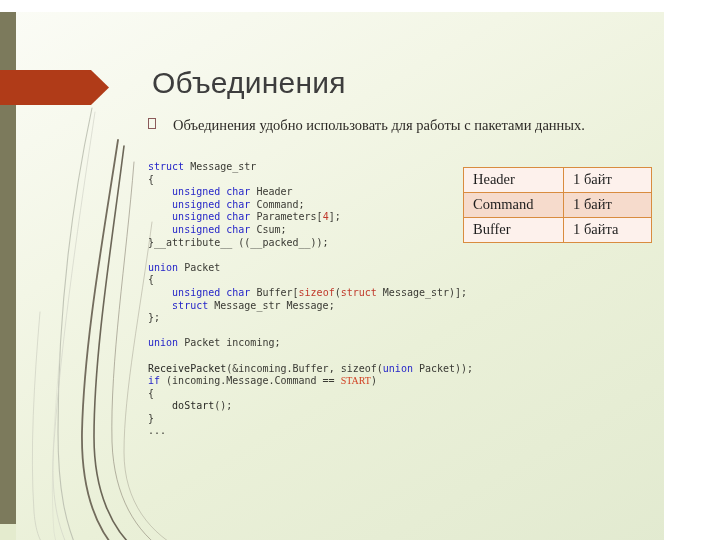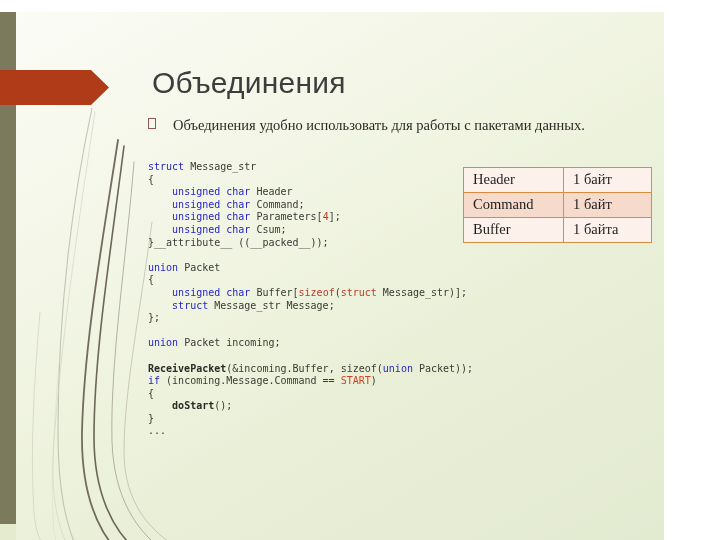--- a/index.html
+++ b/index.html
@@ -100,22 +100,22 @@
     font-family: "DejaVu Sans Mono", monospace;
     font-size: 10px;
     line-height: 12.6px;
     color: #3a3a34;
     white-space: pre;
   }
   .code-line { height: 12.6px; }
   .kw      { color: #2525c8; }
   .kw-red  { color: #c0392b; }
   .num     { color: #c0392b; }
-  .fn      { font-weight: bold; color: #2a2a26; }
-  .const   { color: #d14124; }
+  .fn      { font-weight: normal; color: #2a2a26; }
+  .const   { color: #d14124; font-family: Liberation Serif, serif; }
 
   
   .packet-table {
     position: absolute;
     left: 463px;
     top: 155px;
     border-collapse: collapse;
     font-family: "Liberation Serif", serif;
     font-size: 14.5px;
     color: #1d1d1d;

